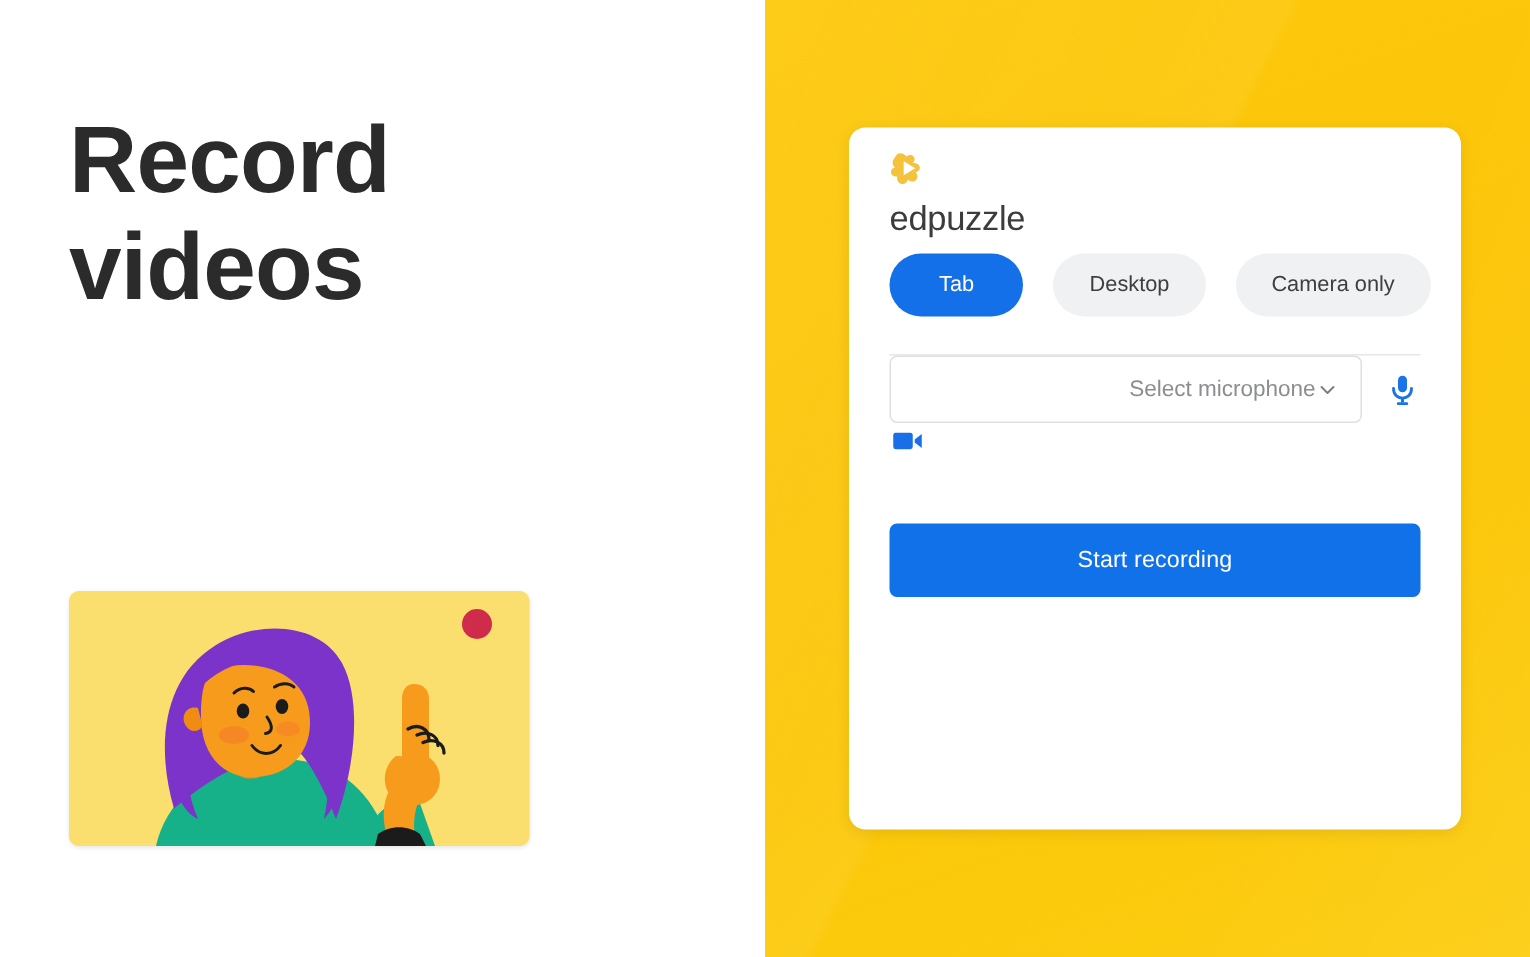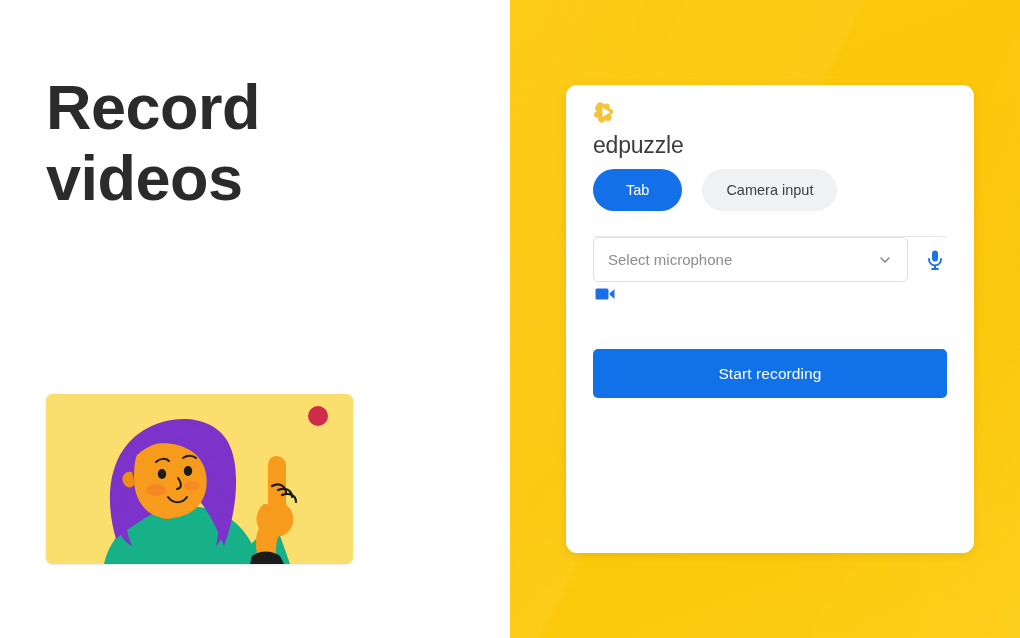--- a/index.html
+++ b/index.html
@@ -164,20 +164,21 @@
     padding: 0 14px;
     cursor: pointer;
   }
   .select-value {
     font-size: 15px;
     color: #8b8d90;
     flex: 1;
     overflow: hidden;
     white-space: nowrap;
     text-overflow: ellipsis;
+    text-align: right;
   }
   .chevron { width: 16px; height: 16px; flex: 0 0 auto; }
   .side-icon { width: 24px; height: 24px; flex: 0 0 auto; cursor: pointer; }
 
   
   .start-btn {
     display: block;
     width: 100%;
     height: 49px;
     margin-top: 43px;
@@ -257,21 +258,22 @@
       <div class="logo-row">
         <svg class="logo-mark" viewBox="0 0 28 28" xmlns="http://www.w3.org/2000/svg">
           <path d="M5.6 3.2 C8.3 1.4 11.4 3.1 12.6 4.9 C14.2 3.6 16.6 3.3 18 4.9 C19.4 6.5 18.6 8.6 17.6 9.7 C19.6 9.4 22.2 10.3 22.6 12.6 C23.0 15.0 21.0 16.3 19.4 16.4 C20.8 17.8 21.6 20.4 19.8 22.4 C18.0 24.4 15.2 23.6 13.8 22.2 C13.2 24.2 11.0 26.2 8.4 25.2 C5.8 24.2 5.4 21.4 5.8 19.6 C4.0 20.2 1.6 19.4 1.2 17.0 C0.8 14.6 2.6 13.2 4.2 12.8 C2.6 11.8 1.6 9.2 3.0 7.0 C3.7 5.9 4.6 4.9 5.6 3.2 Z" fill="#f5c23b"></path>
           <path d="M10.6 8.4 L19.2 13.6 L10.6 18.9 Z" fill="#ffffff"></path>
         </svg>
         <span class="logo-word">edpuzzle</span>
       </div>
 
       <div class="tabs">
         <button class="tab active">Tab</button>
-        <button class="tab">Camera input</button>
+        <button class="tab">Desktop</button>
+        <button class="tab">Camera only</button>
       </div>
 
       <div class="divider"></div>
 
       <div class="field-row">
         <div class="select">
           <span class="select-value" title="Select microphone">Select microphone</span>
           <svg class="chevron" viewBox="0 0 20 20" xmlns="http://www.w3.org/2000/svg">
             <path d="M5 7.5 L10 12.5 L15 7.5" stroke="#7a7c80" stroke-width="1.6" fill="none" stroke-linecap="round" stroke-linejoin="round"></path>
           </svg>

